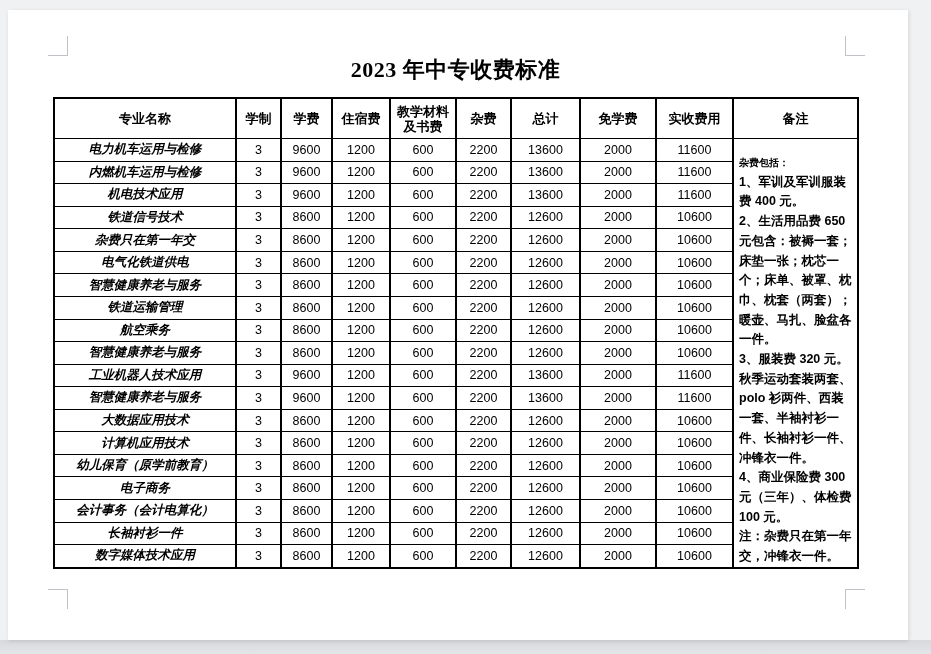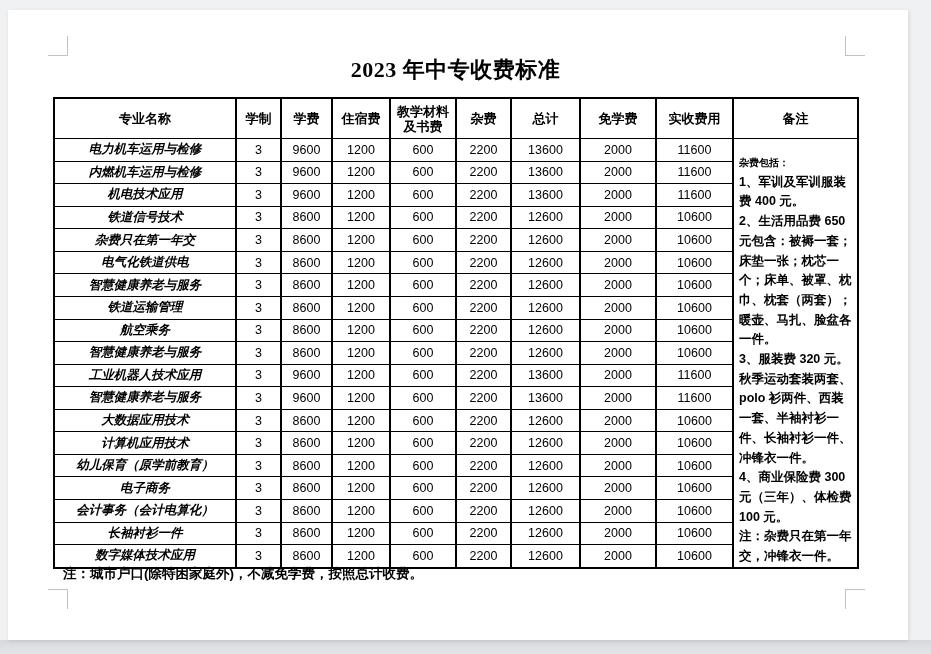--- a/index.html
+++ b/index.html
@@ -338,15 +338,14 @@
             <td class="num-cell">1200</td>
             <td class="num-cell">600</td>
             <td class="num-cell">2200</td>
             <td class="num-cell">12600</td>
             <td class="num-cell">2000</td>
             <td class="num-cell">10600</td>
           </tr>
         </tbody>
     </table>
 
-    <div class="footnote">注：城市户口(除特困家庭外)，不减免学费，按照总计收费。</div>
   </div>
 </div>
 
 </body></html>

